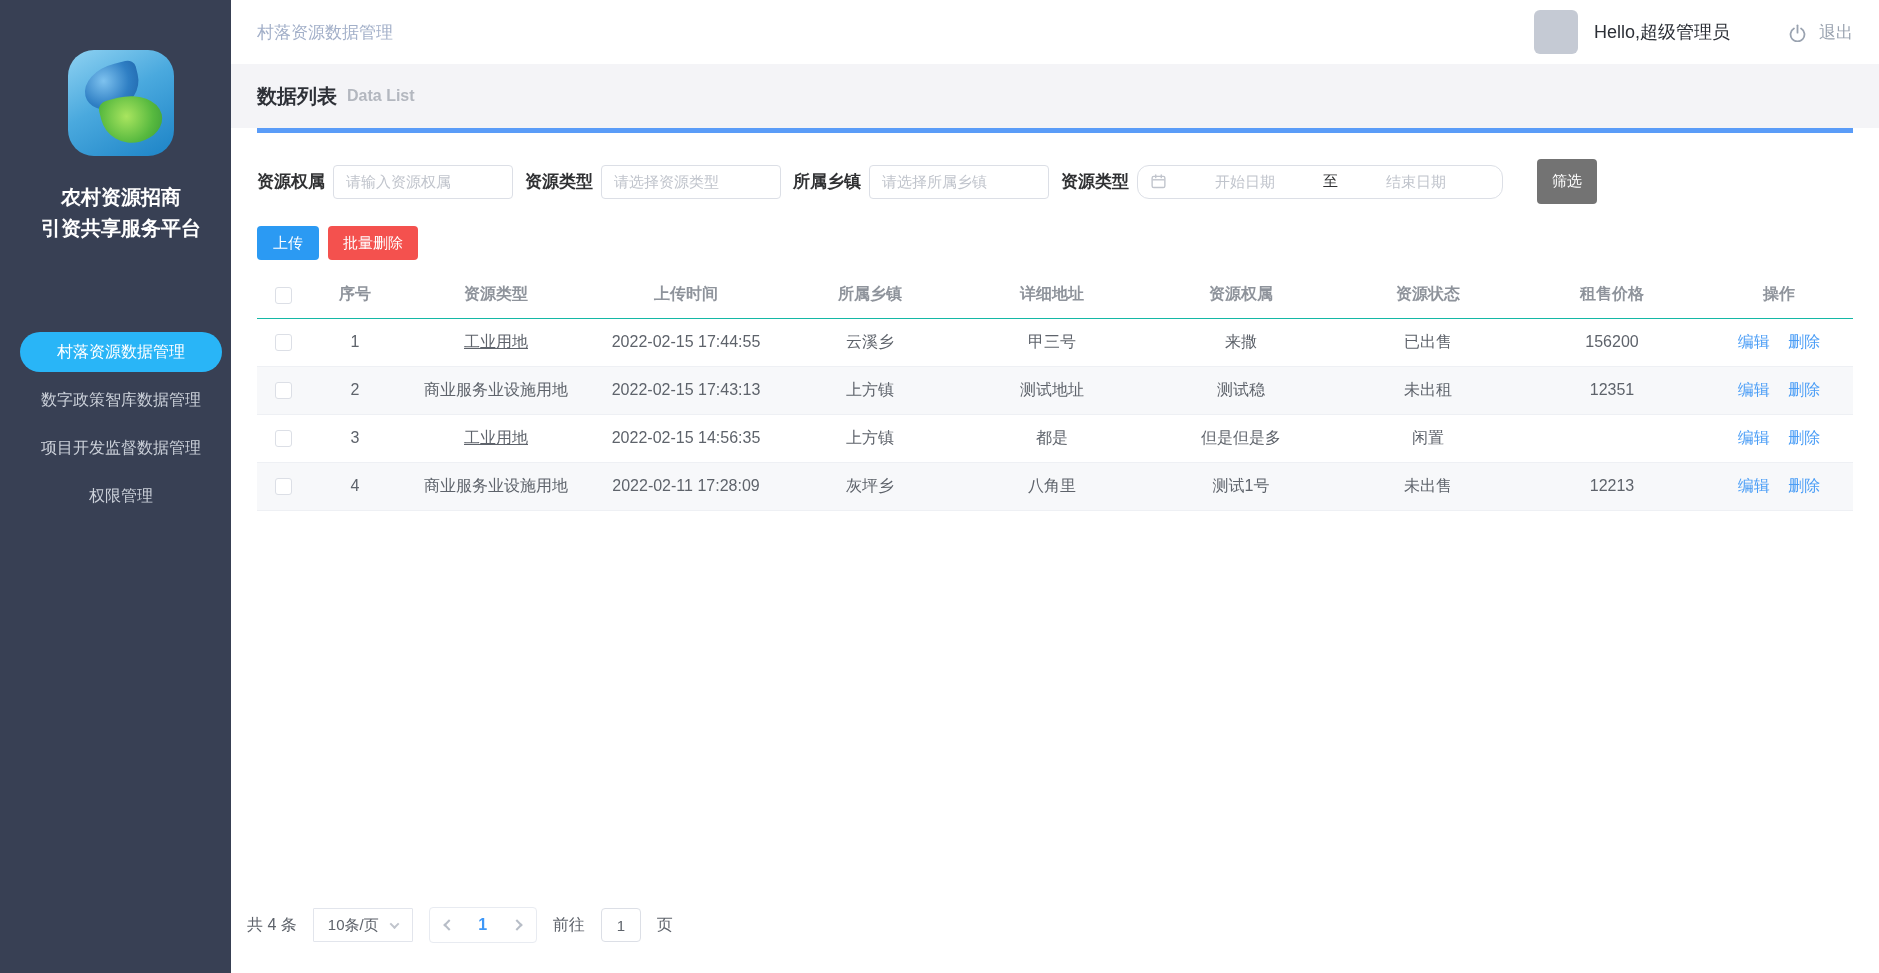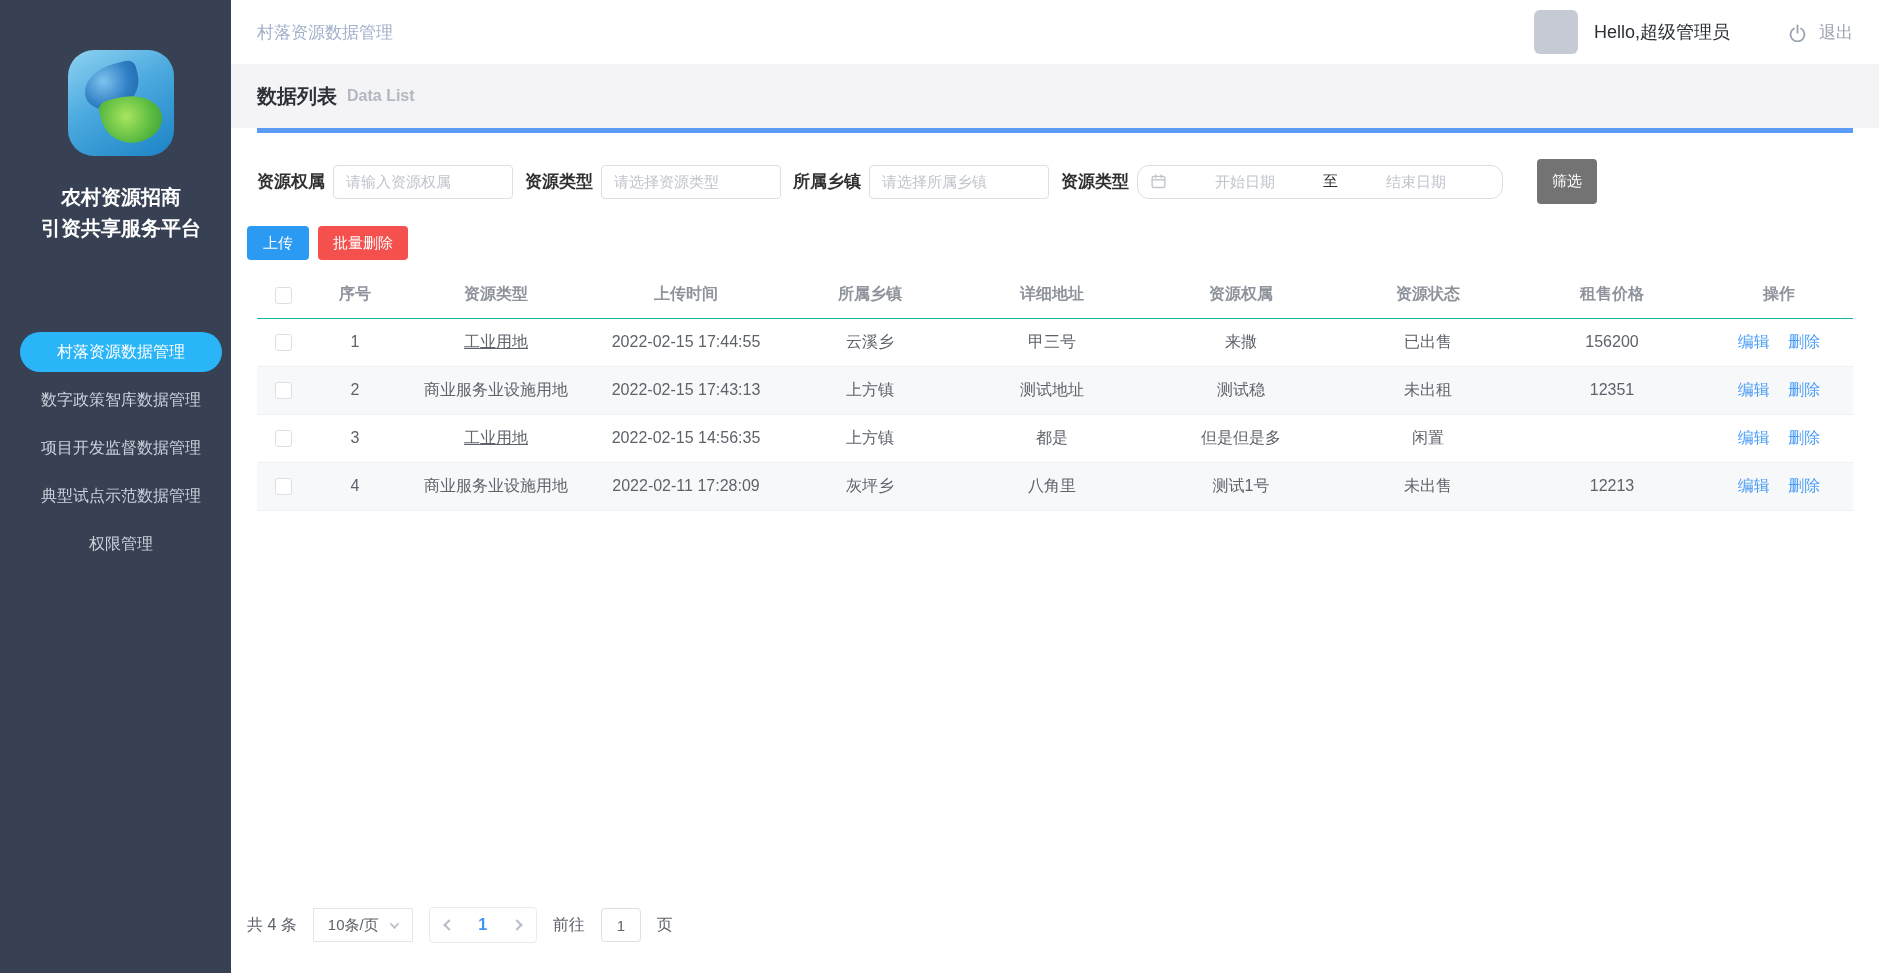--- a/index.html
+++ b/index.html
@@ -63,21 +63,21 @@
   input::placeholder { color: #c0c4cc; }
   .date-box {
     width: 366px; height: 34px; border: 1px solid #dcdfe6; border-radius: 12px;
     background: #fff; display: flex; align-items: center; padding: 0 12px;
   }
   .date-input { flex: 1; min-width: 0; border: none; outline: none; background: transparent; text-align: center; font-size: 15px; color: #606266; }
   .date-sep { font-size: 15px; color: #303133; padding: 0 4px; }
   .btn { border: none; border-radius: 4px; cursor: pointer; font-size: 15px; color: #fff; font-family: inherit; }
   .btn-filter { margin-left: 22px; width: 60px; height: 45px; background: #737373; }
   
-  .toolbar { display: flex; align-items: center; gap: 9px; padding: 22px 16px 0; }
+  .toolbar { display: flex; align-items: center; gap: 9px; padding: 22px 26px 0; }
   .btn-upload { width: 62px; height: 34px; background: #2b9af3; }
   .btn-batch-delete { height: 34px; padding: 0 15px; background: #f4514e; }
   
   .data-table { width: calc(100% - 52px); margin: 12px 26px 0; border-collapse: collapse; table-layout: fixed; flex-shrink: 0; }
   .data-table th {
     height: 46px; font-size: 16px; font-weight: bold; color: #8e939b;
     border-bottom: 1px solid #14b8a6; text-align: center;
   }
   .data-table td {
     height: 48px; font-size: 16px; color: #5e636b;
@@ -124,21 +124,20 @@
     <span class="drop green"></span>
   </div>
   <div class="side-title">
     <div>农村资源招商</div>
     <div>引资共享服务平台</div>
   </div>
   <nav class="menu">
       <div class="menu-item active">村落资源数据管理</div>
       <div class="menu-item">数字政策智库数据管理</div>
       <div class="menu-item">项目开发监督数据管理</div>
-      <div class="menu-item">典型试点示范数据管理</div>
       <div class="menu-item">权限管理</div>
     </nav>
 </aside>
 
 <div class="main">
   <header class="topbar">
     <span class="breadcrumb">村落资源数据管理</span>
     <div class="topbar-right">
       <span class="avatar"></span>
       <span class="greeting">Hello,超级管理员</span>

